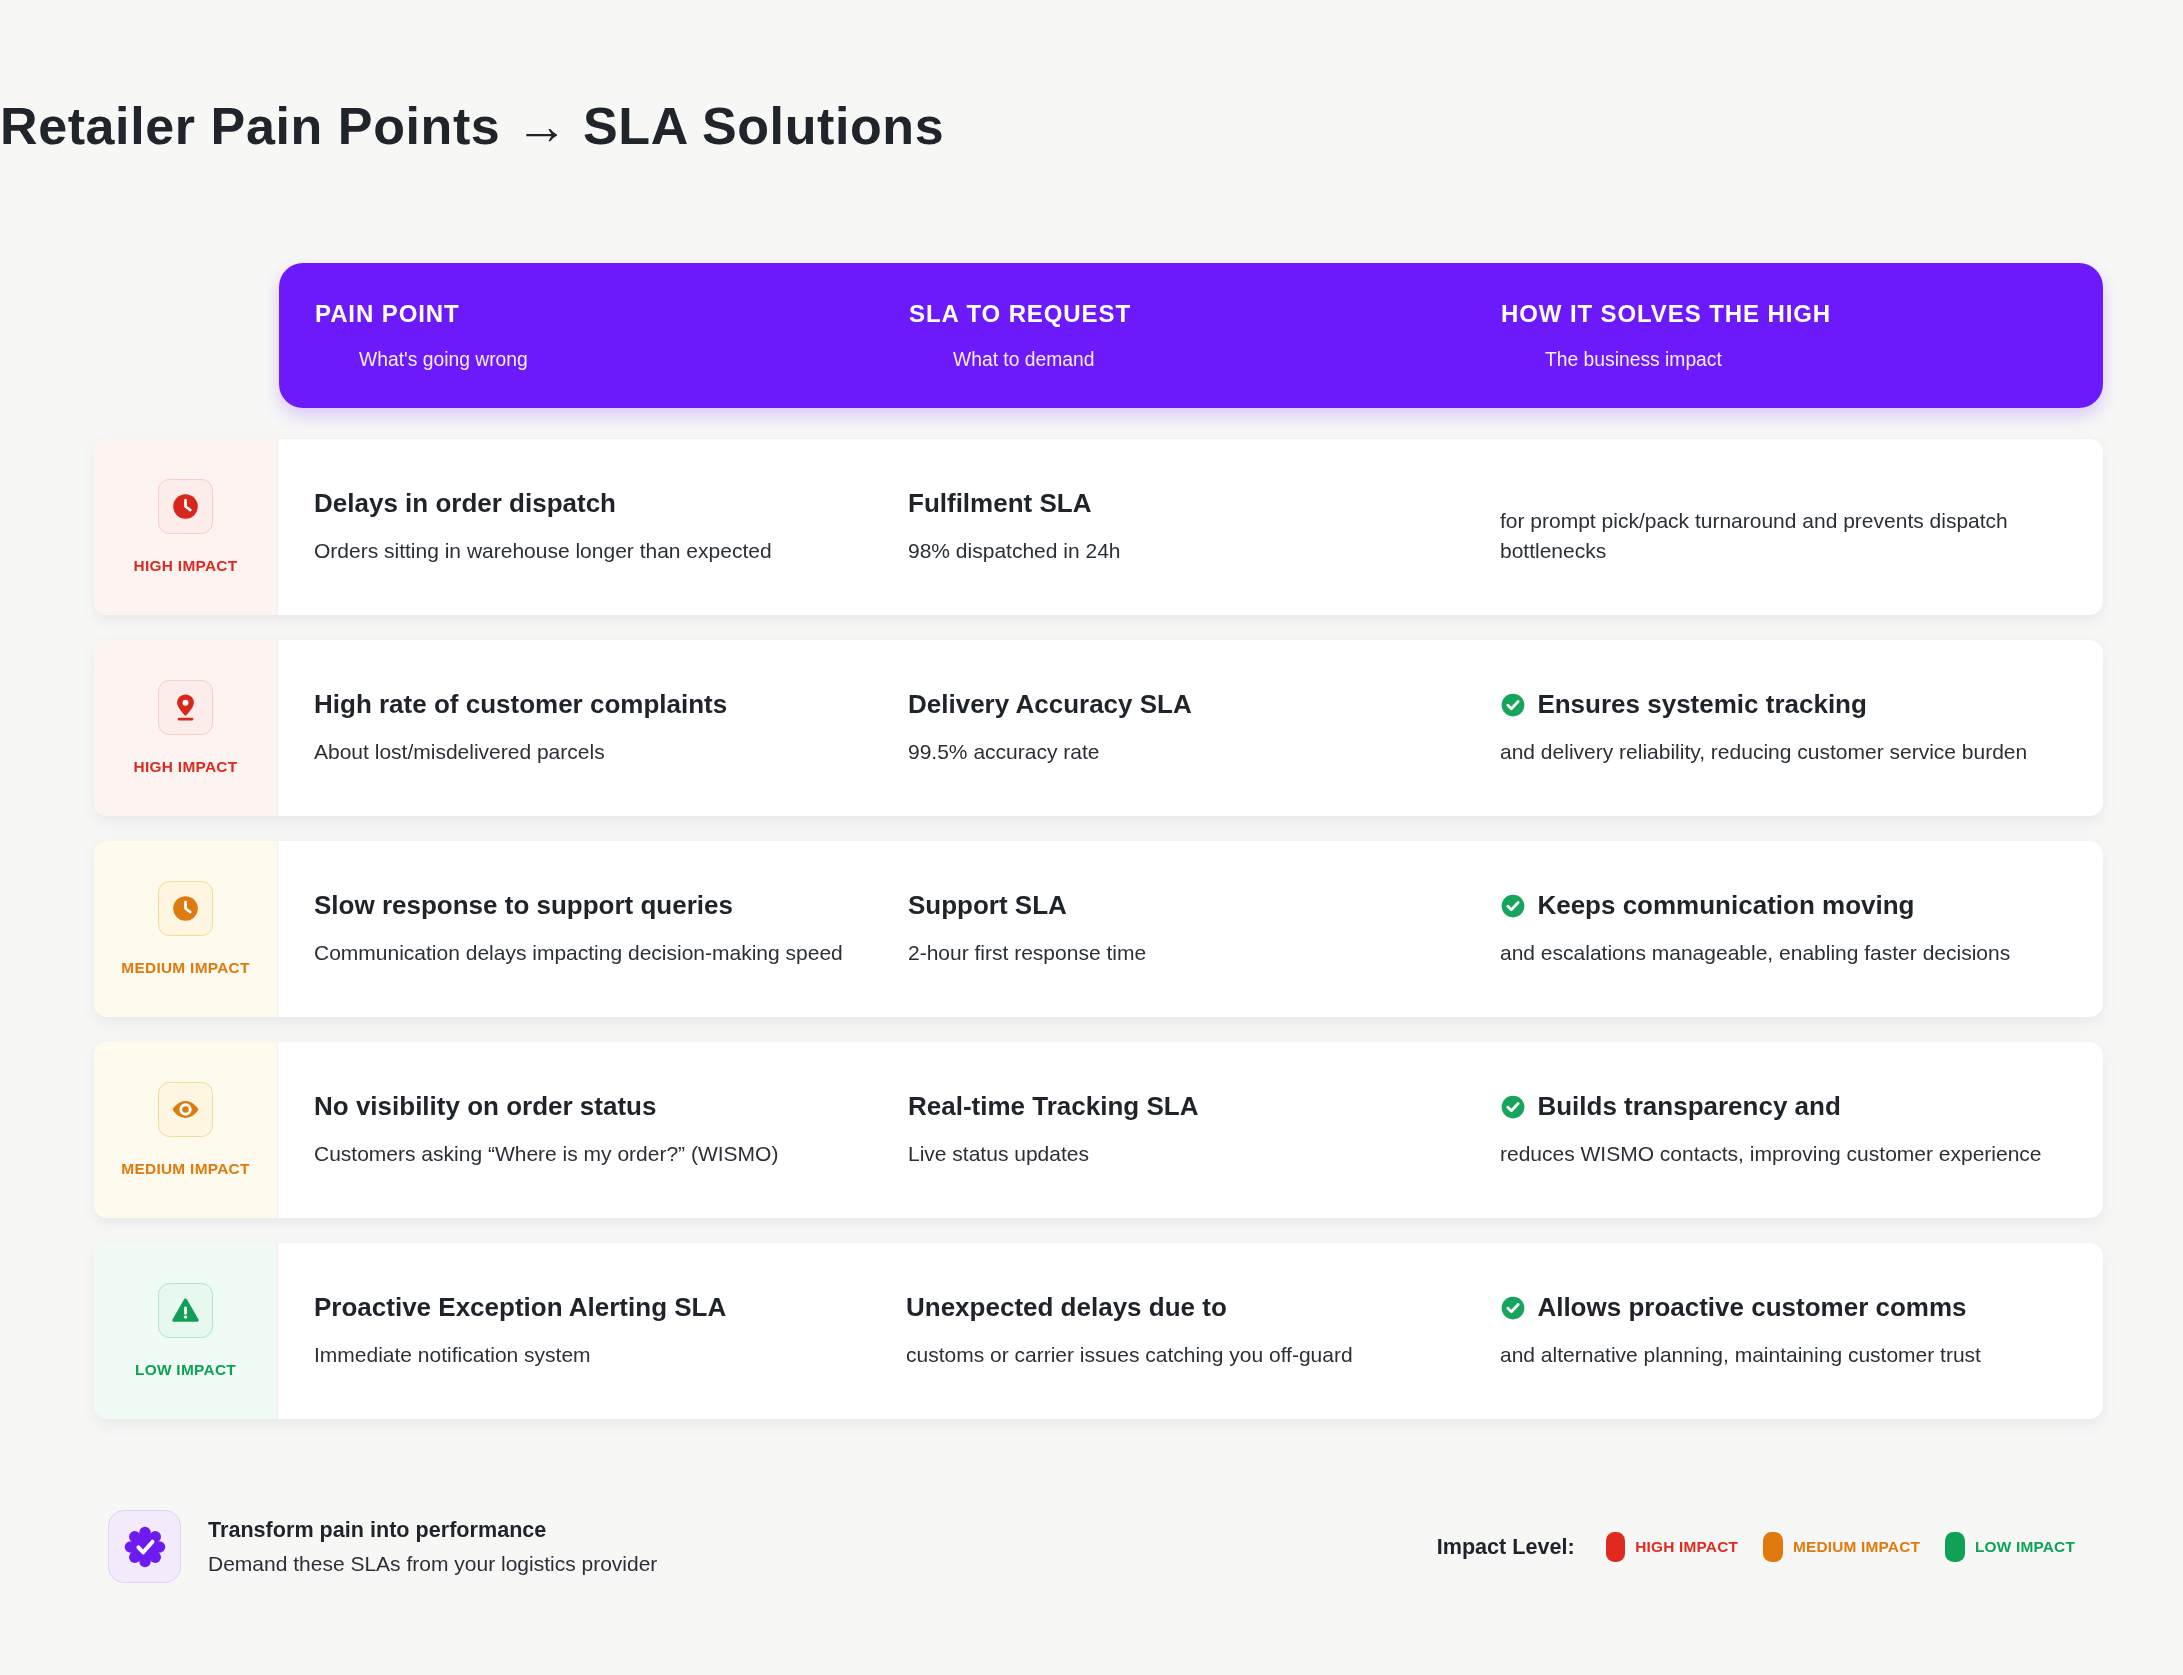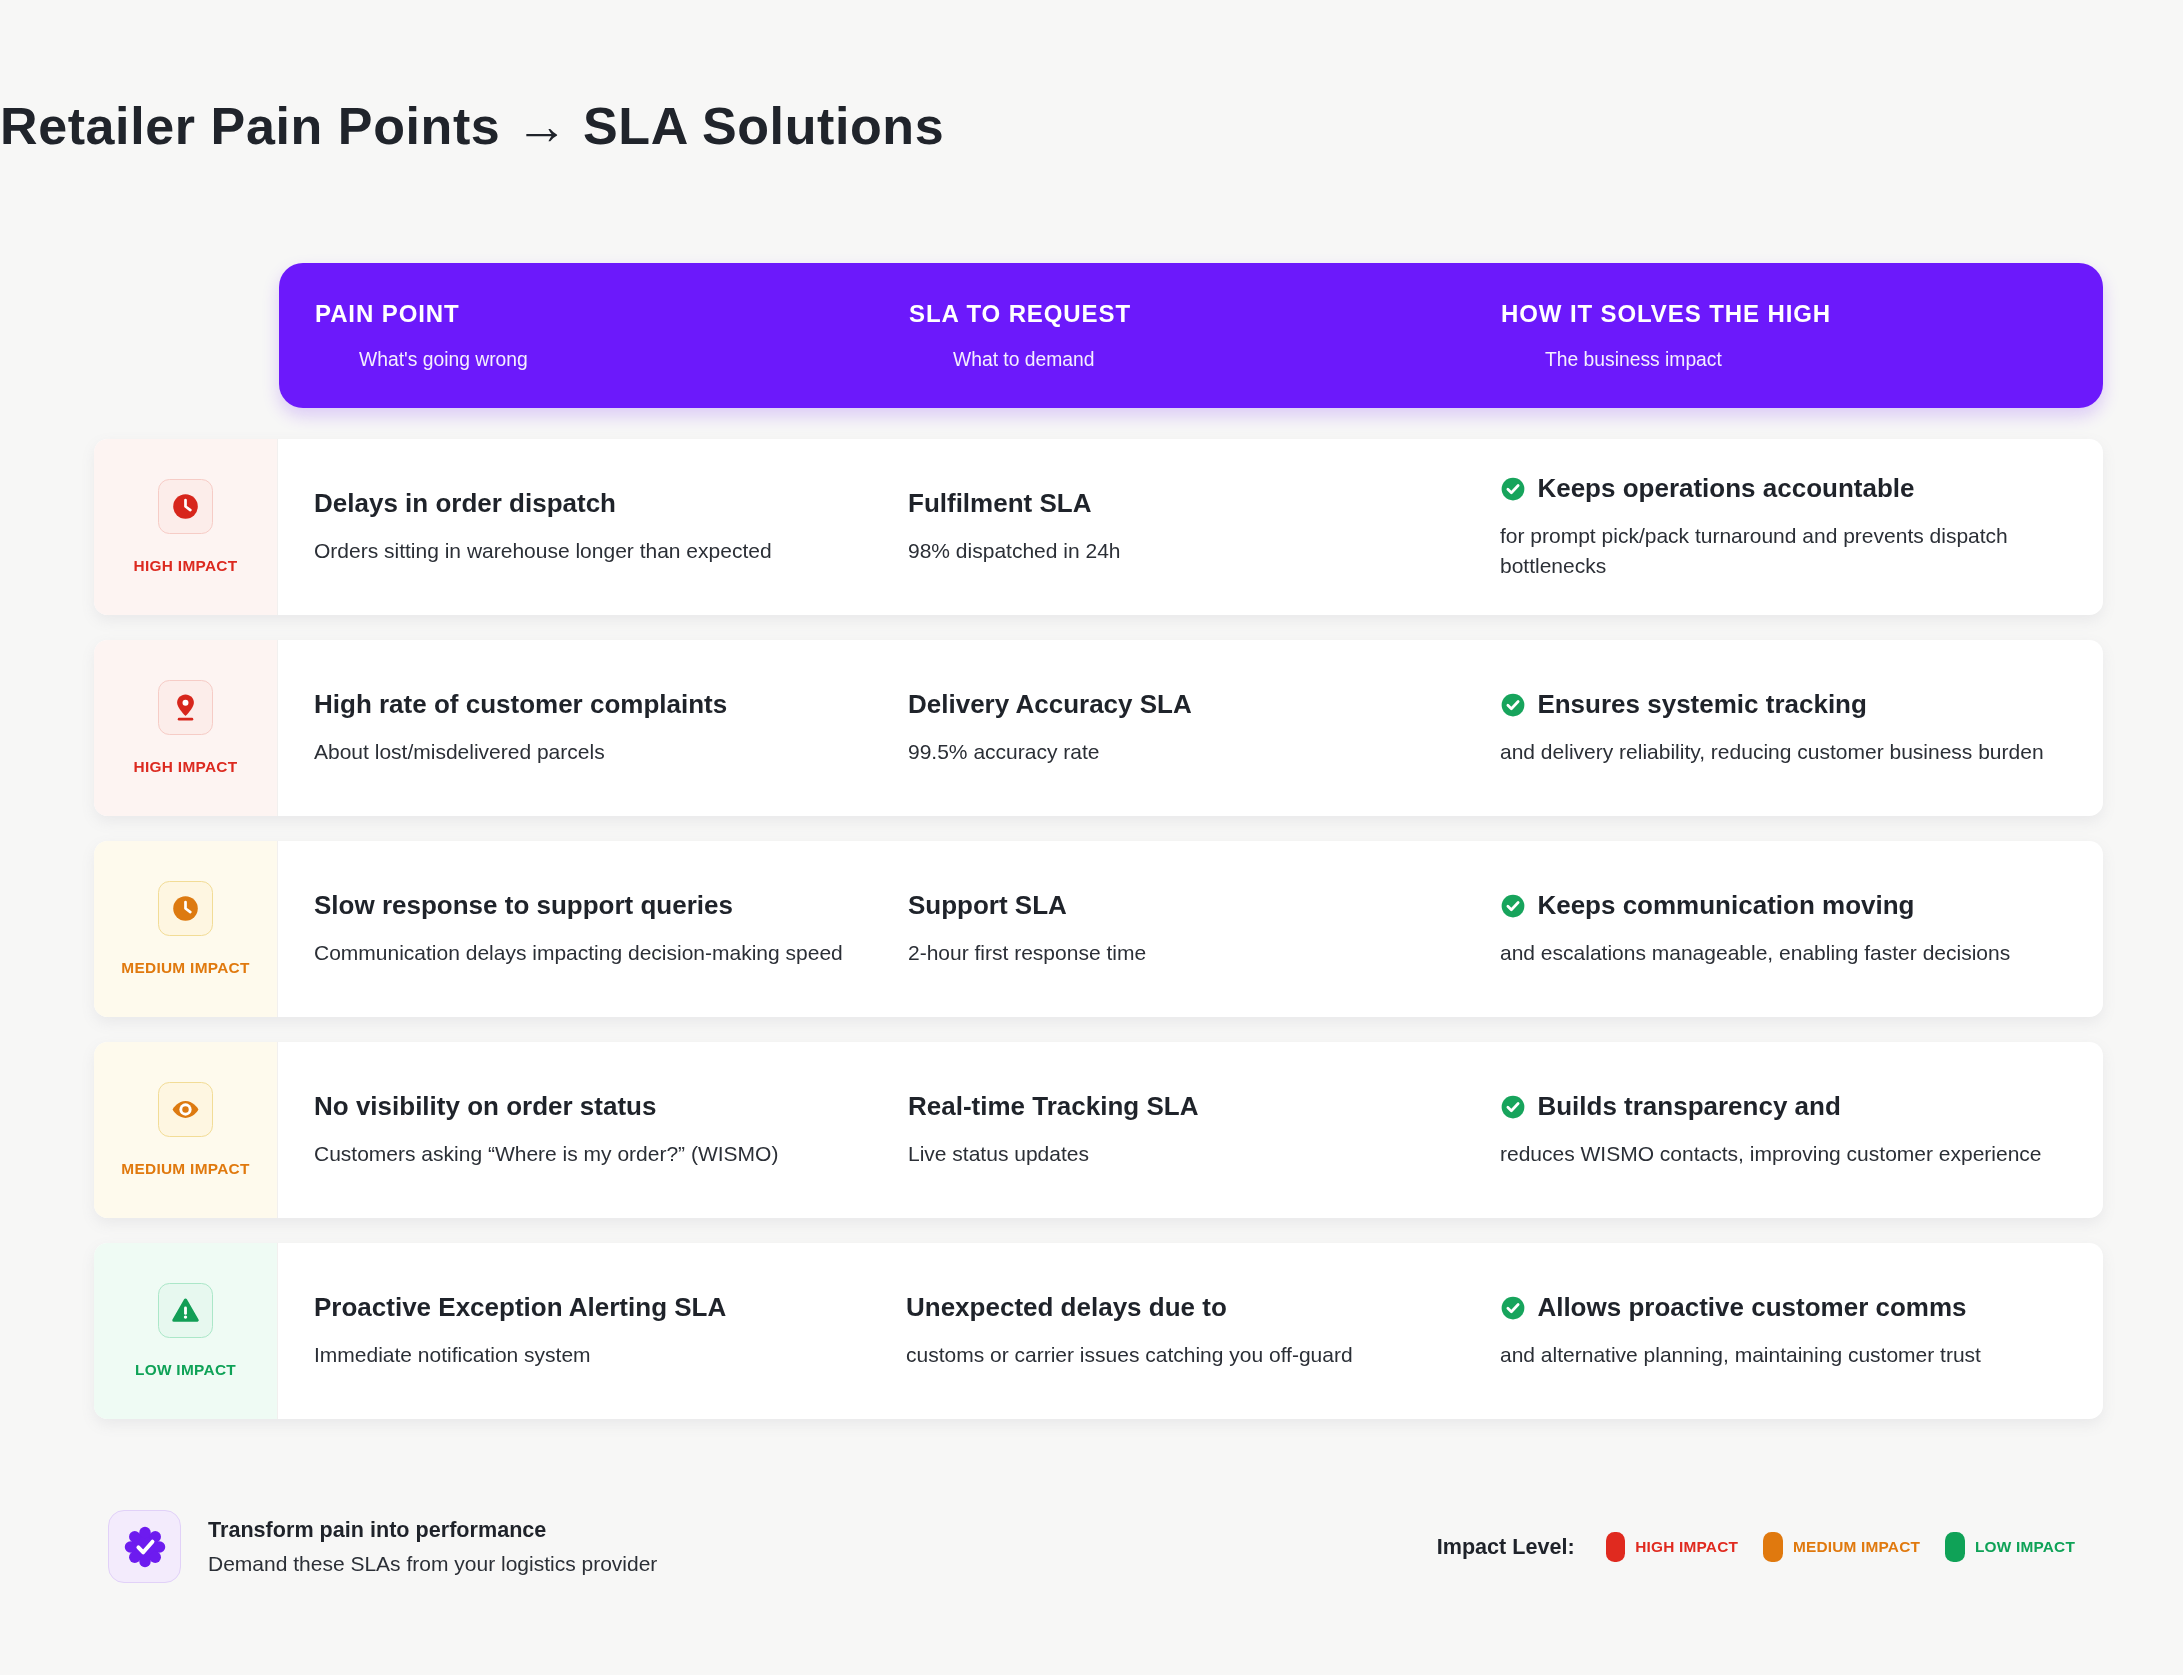--- a/index.html
+++ b/index.html
@@ -142,29 +142,20 @@
     <div class="content">
       <div class="cell pain">
         <div class="cell-title">Delays in order dispatch</div>
         <div class="cell-desc">Orders sitting in warehouse longer than expected</div>
       </div>
       <div class="cell sla">
         <div class="cell-title">Fulfilment SLA</div>
         <div class="cell-desc">98% dispatched in 24h</div>
       </div>
       <div class="cell solution">
-        <div class="cell-title">
-          <span>
-            <svg class="check" viewBox="0 0 48 48">
-                <circle cx="24" cy="24" r="21" fill="#17A45C"></circle>
-                <path d="M14.5 24.5 L21 31 L33.5 17.5" stroke="#fff" stroke-width="5" fill="none" stroke-linecap="round" stroke-linejoin="round"></path>
-              </svg>
-          </span>
-          <span>Keeps operations accountable</span>
-        </div>
         <div class="cell-desc">for prompt pick/pack turnaround and prevents dispatch bottlenecks</div>
       </div>
     </div>
   </div>
 
   <div class="row high">
     <div class="badge-cell">
       <div class="icon-box">
         <span>
           <svg class="glyph" viewBox="0 0 48 48">
@@ -188,21 +179,21 @@
       <div class="cell solution">
         <div class="cell-title">
           <span>
             <svg class="check" viewBox="0 0 48 48">
                 <circle cx="24" cy="24" r="21" fill="#17A45C"></circle>
                 <path d="M14.5 24.5 L21 31 L33.5 17.5" stroke="#fff" stroke-width="5" fill="none" stroke-linecap="round" stroke-linejoin="round"></path>
               </svg>
           </span>
           <span>Ensures systemic tracking</span>
         </div>
-        <div class="cell-desc">and delivery reliability, reducing customer business burden</div>
+        <div class="cell-desc">and delivery reliability, reducing customer service burden</div>
       </div>
     </div>
   </div>
 
   <div class="row medium">
     <div class="badge-cell">
       <div class="icon-box">
         <span>
           <svg class="glyph" viewBox="0 0 48 48">
               <circle cx="24" cy="24" r="19" fill="currentColor"></circle>

